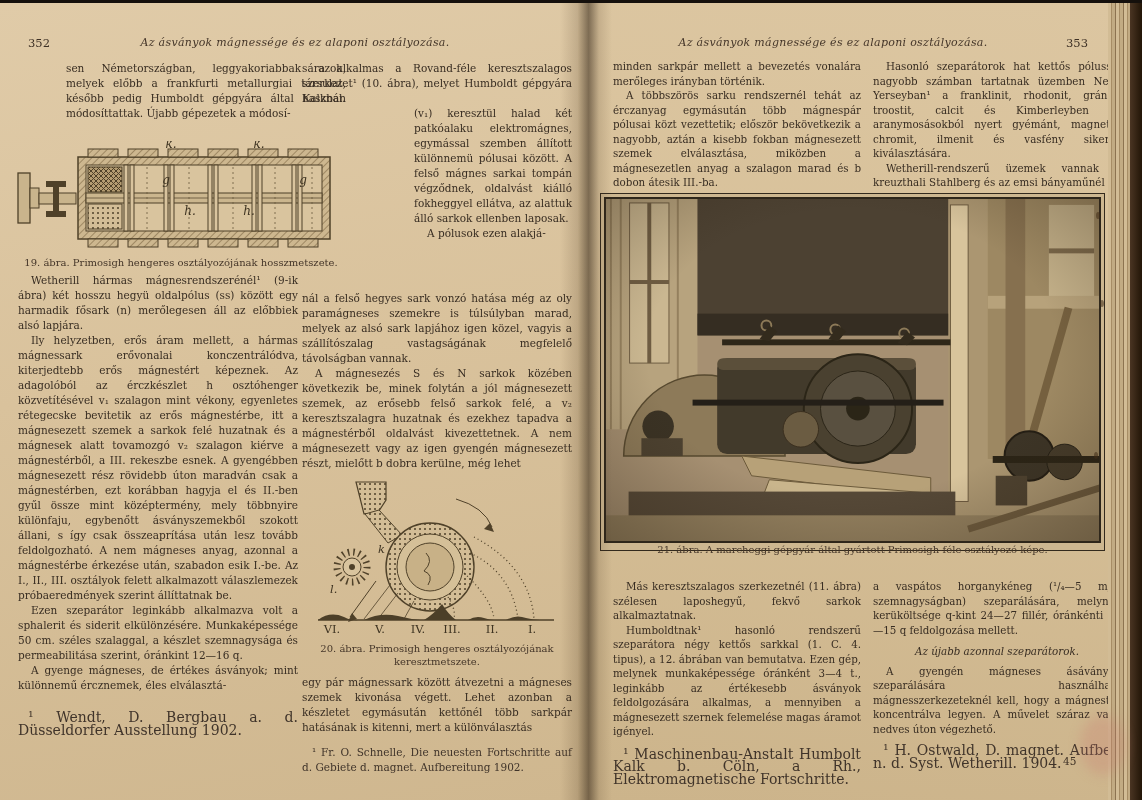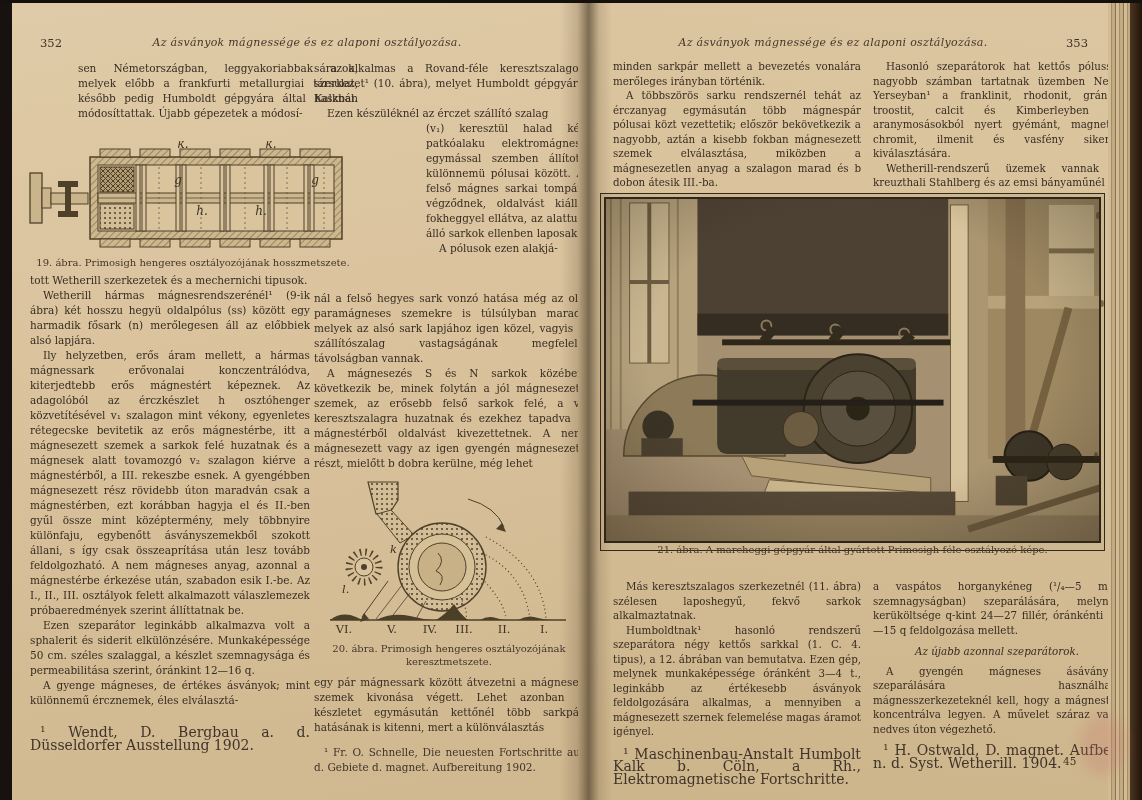--- a/index.html
+++ b/index.html
@@ -1,19 +1,19 @@
 <!DOCTYPE html>
 <html><head>
 <meta charset="utf-8">
 <style>
   html,body{margin:0;padding:0;width:1142px;height:800px;overflow:hidden;
     background:#171210;font-family:"DejaVu Serif","Liberation Serif",serif;}
   .spread{position:absolute;inset:0;}
   .page{position:absolute;top:3px;height:797px;overflow:hidden;}
-  .page.left{left:12px;width:578px;background:linear-gradient(170deg,#e0cba8 0%,#d9c29c 45%,#cfb78f 100%);}
+  .page.left{left:0;width:578px;background:linear-gradient(170deg,#e0cba8 0%,#d9c29c 45%,#cfb78f 100%);}
   .page.right{left:578px;width:530px;background:linear-gradient(185deg,#dcc6a1 0%,#d6bf97 50%,#ccb48b 100%);}
   .gutter{position:absolute;left:560px;top:0;width:52px;height:800px;pointer-events:none;
     background:linear-gradient(90deg,rgba(59,39,18,0) 0%,rgba(59,39,18,.18) 35%,rgba(33,20,8,.5) 55%,rgba(59,39,18,.14) 75%,rgba(59,39,18,0) 100%);}
   .topline{position:absolute;top:0;left:0;width:1142px;height:3px;background:#15100c;}
   .page-edges{position:absolute;top:0;left:1108px;width:22px;height:800px;
     background:repeating-linear-gradient(90deg,#d2bc95 0 3px,#a78d65 3px 4px,#c2ab83 4px 7px,#8c7350 7px 8px);}
   .cover-edge{position:absolute;top:0;left:1130px;width:12px;height:800px;
     background:linear-gradient(90deg,#4a3523,#221507);}
   .smudge{position:absolute;left:1080px;top:715px;width:46px;height:60px;border-radius:50%;
     background:rgba(202,122,110,.28);filter:blur(6px);}
@@ -126,33 +126,31 @@
           <text x="150" y="43">g</text>
           <text x="174" y="74">h.</text>
           <text x="233" y="74">h.</text>
           <text x="287" y="43">g</text>
         </g>
       </svg>
     </div>
     <div class="caption" style="left:16px;top:253px;width:330px;">19. ábra. Primosigh hengeres osztályozójának hosszmetszete.</div>
 
     <div class="col" style="left:18px;top:270px;">
-      <p>tott Wetherill szerkezetek és a mechernichi tipusok.</p>
       <p class="ind">Wetherill hármas mágnesrendszerénél¹ (9-ik ábra) két hosszu hegyü oldalpólus (ss) között egy harmadik fősark (n) merőlegesen áll az előbbiek alsó lapjára.</p>
       <p class="ind">Ily helyzetben, erős áram mellett, a hármas mágnessark erővonalai konczentrálódva, kiterjedtebb erős mágnestért képeznek. Az adagolóból az érczkészlet h osztóhenger közvetítésével v₁ szalagon mint vékony, egyenletes rétegecske bevitetik az erős mágnestérbe, itt a mágnesezett szemek a sarkok felé huzatnak és a mágnesek alatt tovamozgó v₂ szalagon kiérve a mágnestérből, a III. rekeszbe esnek. A gyengébben mágnesezett rész rövidebb úton maradván csak a mágnestérben, ezt korábban hagyja el és II.-ben gyűl össze mint középtermény, mely többnyire különfaju, egybenőtt ásványszemekből szokott állani, s így csak összeaprítása után lesz tovább feldolgozható. A nem mágneses anyag, azonnal a mágnestérbe érkezése után, szabadon esik I.-be. Az I., II., III. osztályok felett alkalmazott válaszlemezek próbaeredmények szerint állíttatnak be.</p>
       <p class="ind">Ezen szeparátor leginkább alkalmazva volt a sphalerit és siderit elkülönzésére. Munkaképessége 50 cm. széles szalaggal, a készlet szemnagysága és permeabilitása szerint, óránkint 12—16 q.</p>
       <p class="ind">A gyenge mágneses, de értékes ásványok; mint különnemű ércznemek, éles elválasztá-</p>
       <div class="fn" style="margin-top:18px;">
         <p>¹ Wendt, D. Bergbau a. d. Düsseldorfer Ausstellung 1902.</p>
       </div>
     </div>
 
     <div class="col" style="left:302px;top:58px;width:270px;">
       <p>sára alkalmas a Rovand-féle keresztszalagos szerkezet¹ (10. ábra), melyet Humboldt gépgyára használ.</p>
-      <p class="ind">Ezen készüléknél az érczet szállító szalag</p>
       <div class="narrow">
         <p>(v₁) keresztül halad két patkóalaku elektromágnes, egymással szemben állított különnemü pólusai között. A felső mágnes sarkai tompán végződnek, oldalvást kiálló fokheggyel ellátva, az alattuk álló sarkok ellenben laposak.</p>
         <p class="ind">A pólusok ezen alakjá-</p>
       </div>
     </div>
 
     <div class="col" style="left:302px;top:288px;width:270px;">
       <p>nál a felső hegyes sark vonzó hatása még az oly paramágneses szemekre is túlsúlyban marad, melyek az alsó sark lapjához igen közel, vagyis a szállítószalag vastagságának megfelelő távolságban vannak.</p>
       <p class="ind">A mágnesezés S és N sarkok közében következik be, minek folytán a jól mágnesezett szemek, az erősebb felső sarkok felé, a v₂ keresztszalagra huzatnak és ezekhez tapadva a mágnestérből oldalvást kivezettetnek. A nem mágnesezett vagy az igen gyengén mágnesezett részt, mielőtt b dobra kerülne, még lehet</p>
     </div>

